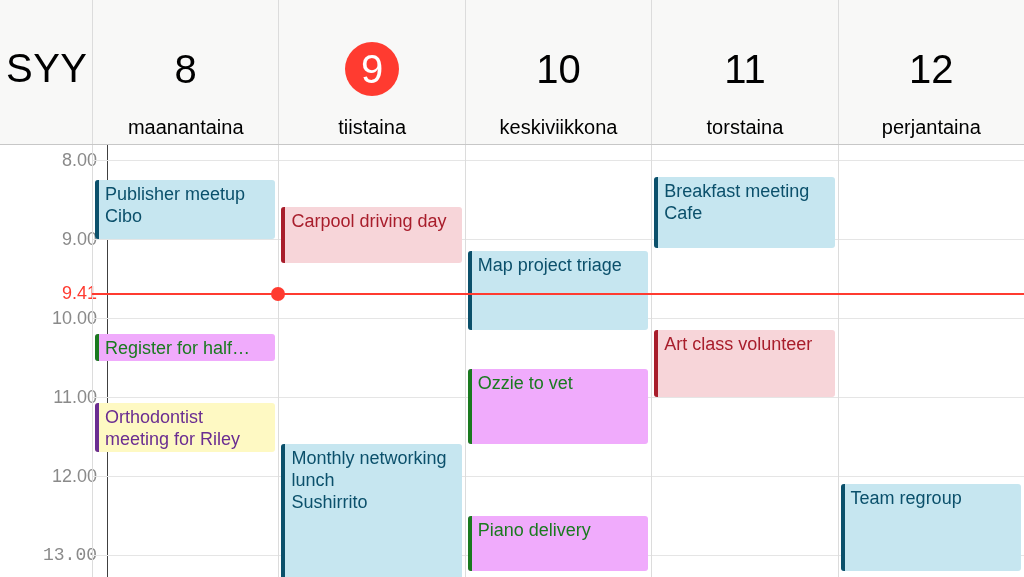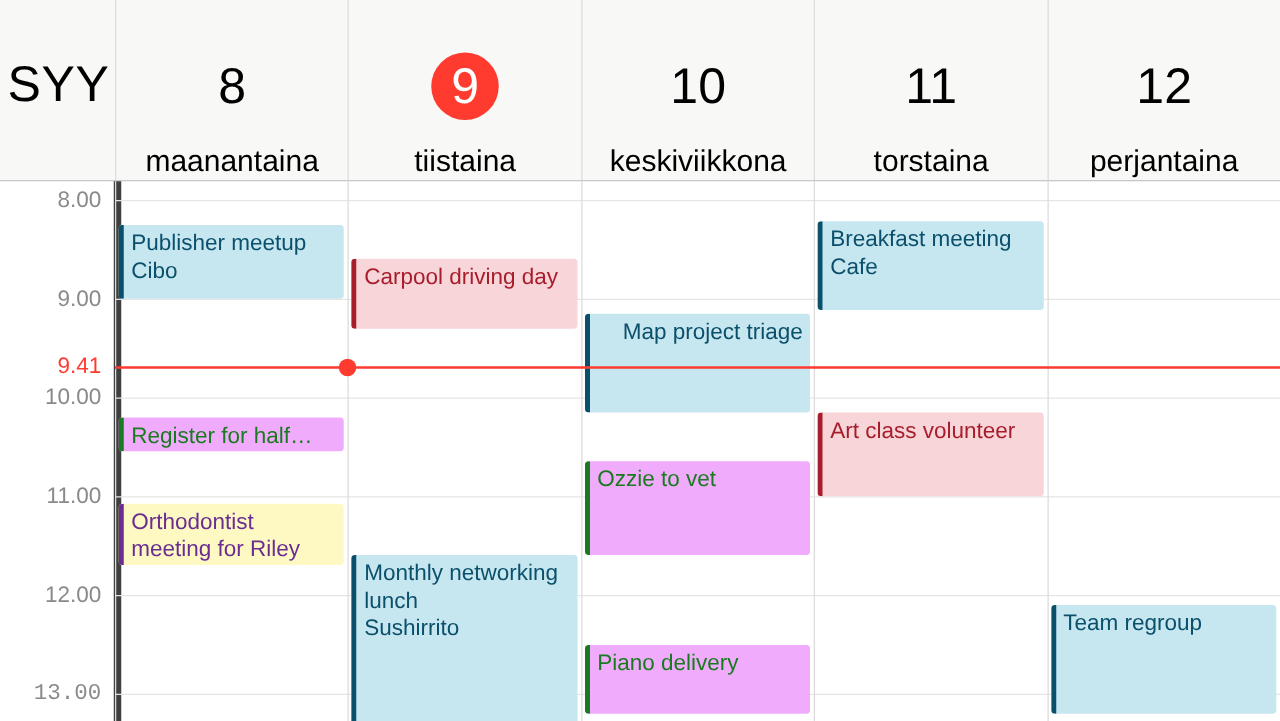--- a/index.html
+++ b/index.html
@@ -36,29 +36,29 @@
     color: #000;
     line-height: 54px;
     height: 54px;
     width: 54px;
     text-align: center;
     border-radius: 50%;
   }
   .day-num.today { background: #ff3b30; color: #fff; font-weight: 400; }
   .day-name {
     margin-top: 20px;
-    font-size: 24px;
+    font-size: 20px;
     font-weight: 300;
     color: #000;
   }
 
   .body { position: relative; height: 432px; }
   .gutter {
-    position: absolute; left: 5px; top: 0; width: 92px; height: 100%;
-    border-right: 6px solid #404040;
+    position: absolute; left: 16px; top: 0; width: 92px; height: 100%;
+    border-right: 1px solid #404040;
   }
   .hour-label {
     position: absolute; right: 10px; width: 82px; text-align: right;
     font-size: 18px; color: #8a8a8a; font-weight: 300;
     transform: translateY(-50%);
   }
   .now-label {
     position: absolute; right: 10px; width: 82px; text-align: right;
     font-size: 18px; color: #ff3b30; font-weight: 400;
     transform: translateY(-50%);
@@ -181,21 +181,21 @@
       </div>
       <div class="event ev-red" style="left: 189.4px; width: 180.4px; top: 62.4px; height: 55.3px;">
         <div class="stripe"></div>
         <div class="title">Carpool driving day</div>
       </div>
       <div class="event ev-blue" style="left: 189.4px; width: 180.4px; top: 299.4px; height: 150.1px;">
         <div class="stripe"></div>
         <div class="title">Monthly networking lunch</div>
         <div class="loc">Sushirrito</div>
       </div>
-      <div class="event ev-blue" style="left: 375.8px; width: 180.4px; top: 105.85px; height: 79px; text-align: right;">
+      <div class="event ev-blue" style="left: 375.8px; width: 180.4px; top: 105.85px; height: 79px;">
         <div class="stripe"></div>
         <div class="title">Map project triage</div>
       </div>
       <div class="event ev-green" style="left: 375.8px; width: 180.4px; top: 224.35px; height: 75.05px;">
         <div class="stripe"></div>
         <div class="title">Ozzie to vet</div>
       </div>
       <div class="event ev-green" style="left: 375.8px; width: 180.4px; top: 370.5px; height: 55.3px;">
         <div class="stripe"></div>
         <div class="title">Piano delivery</div>

